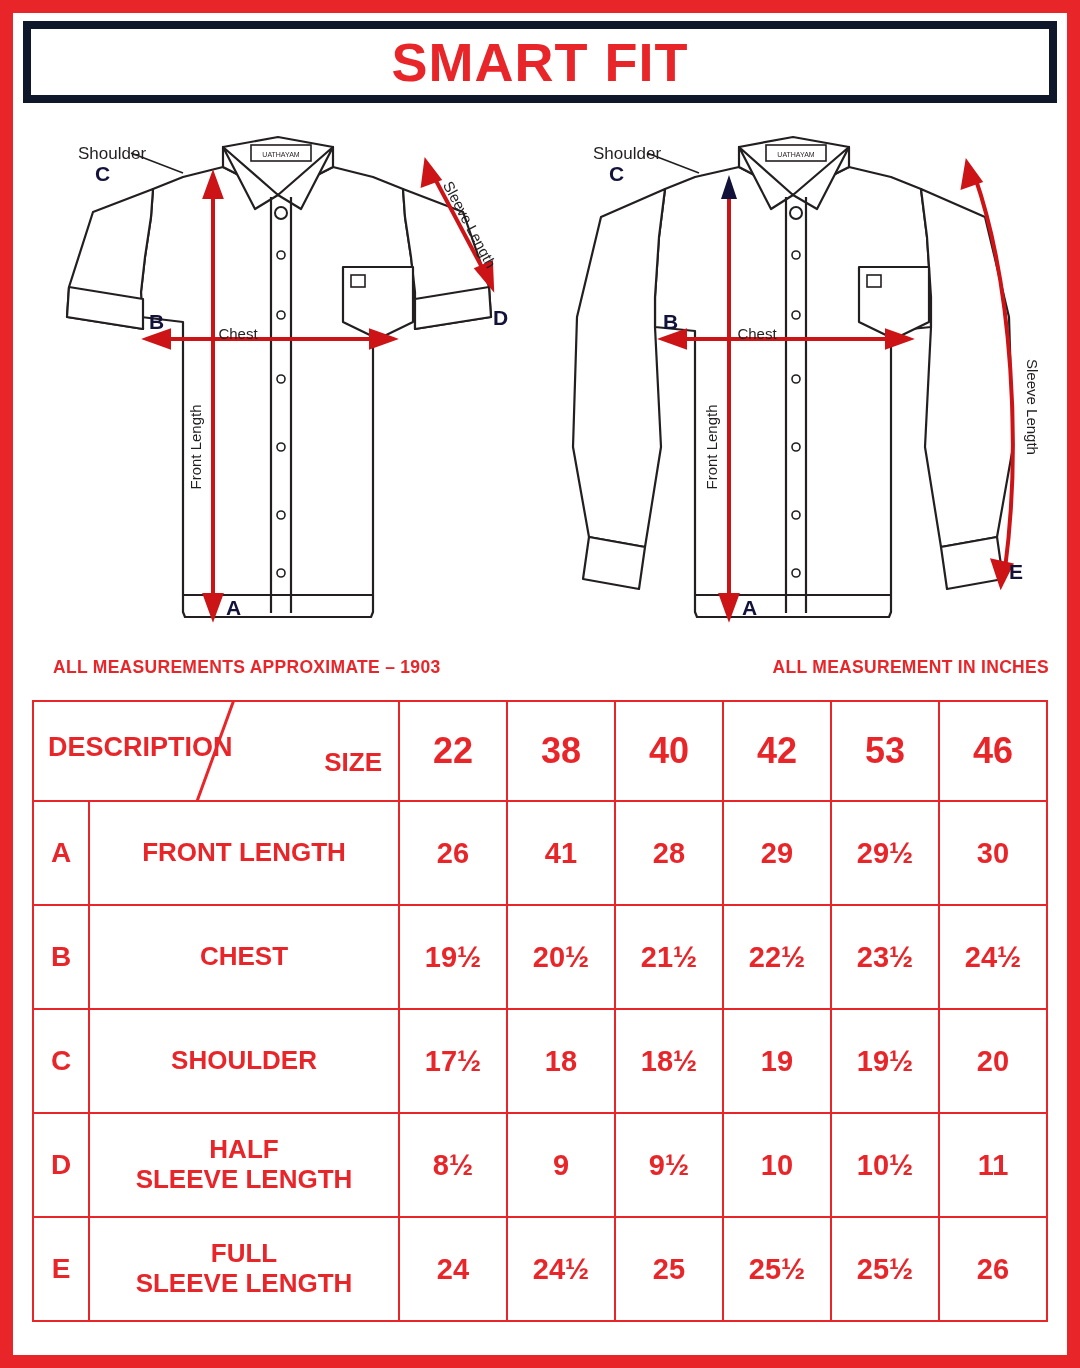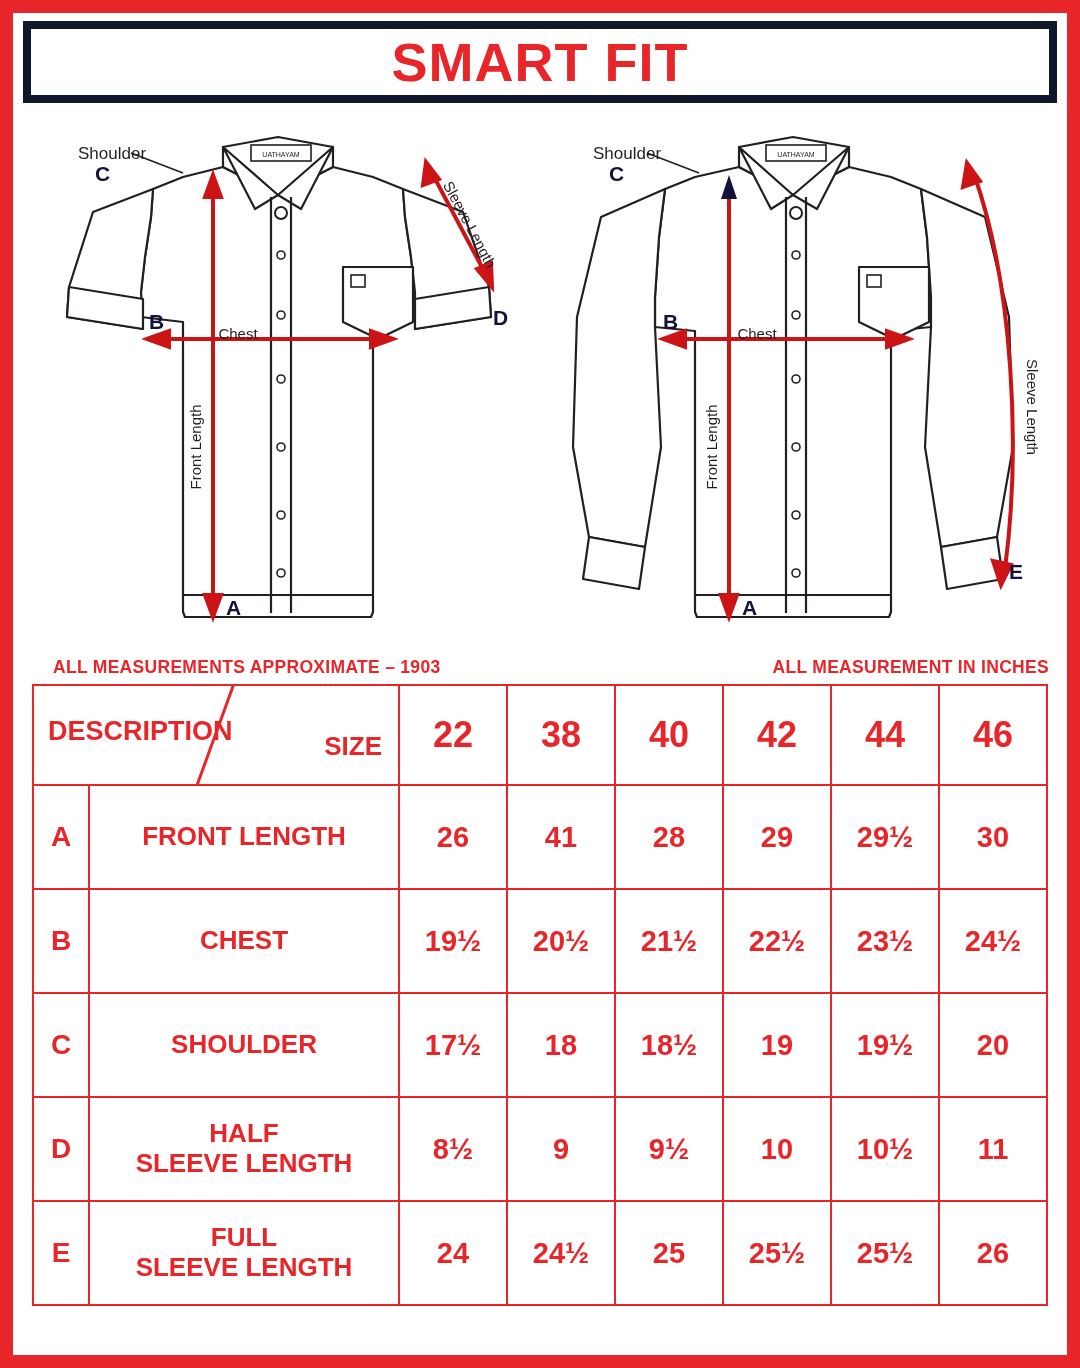--- a/index.html
+++ b/index.html
@@ -59,21 +59,21 @@
     color: #e8262a;
     font-size: 17.5px;
     font-weight: bold;
     letter-spacing: 0.3px;
     padding: 0 8px 6px 30px;
   }
 
   
   table.size-table {
     width: 904px;
-    margin: 0 auto;
+    margin: 16px auto;
     border-collapse: collapse;
     table-layout: fixed;
   }
   table.size-table td, table.size-table th {
     border: 2.5px solid #e8262a;
     color: #e8262a;
     text-align: center;
     vertical-align: middle;
     font-weight: bold;
     padding: 0;
@@ -288,21 +288,21 @@
             <div class="split">
               <div class="diag"></div>
               <div class="lbl-desc">DESCRIPTION</div>
               <div class="lbl-size">SIZE</div>
             </div>
           </td>
           <td class="size-head">22</td>
           <td class="size-head">38</td>
           <td class="size-head">40</td>
           <td class="size-head">42</td>
-          <td class="size-head">44</td>
+          <td class="size-head">53</td>
           <td class="size-head">46</td>
         </tr>
 
         <tr class="data-row">
           <td class="letter-cell">A</td>
           <td class="desc-cell">FRONT LENGTH</td>
           <td class="val-cell">26</td>
           <td class="val-cell">41</td>
           <td class="val-cell">28</td>
           <td class="val-cell">29</td>

